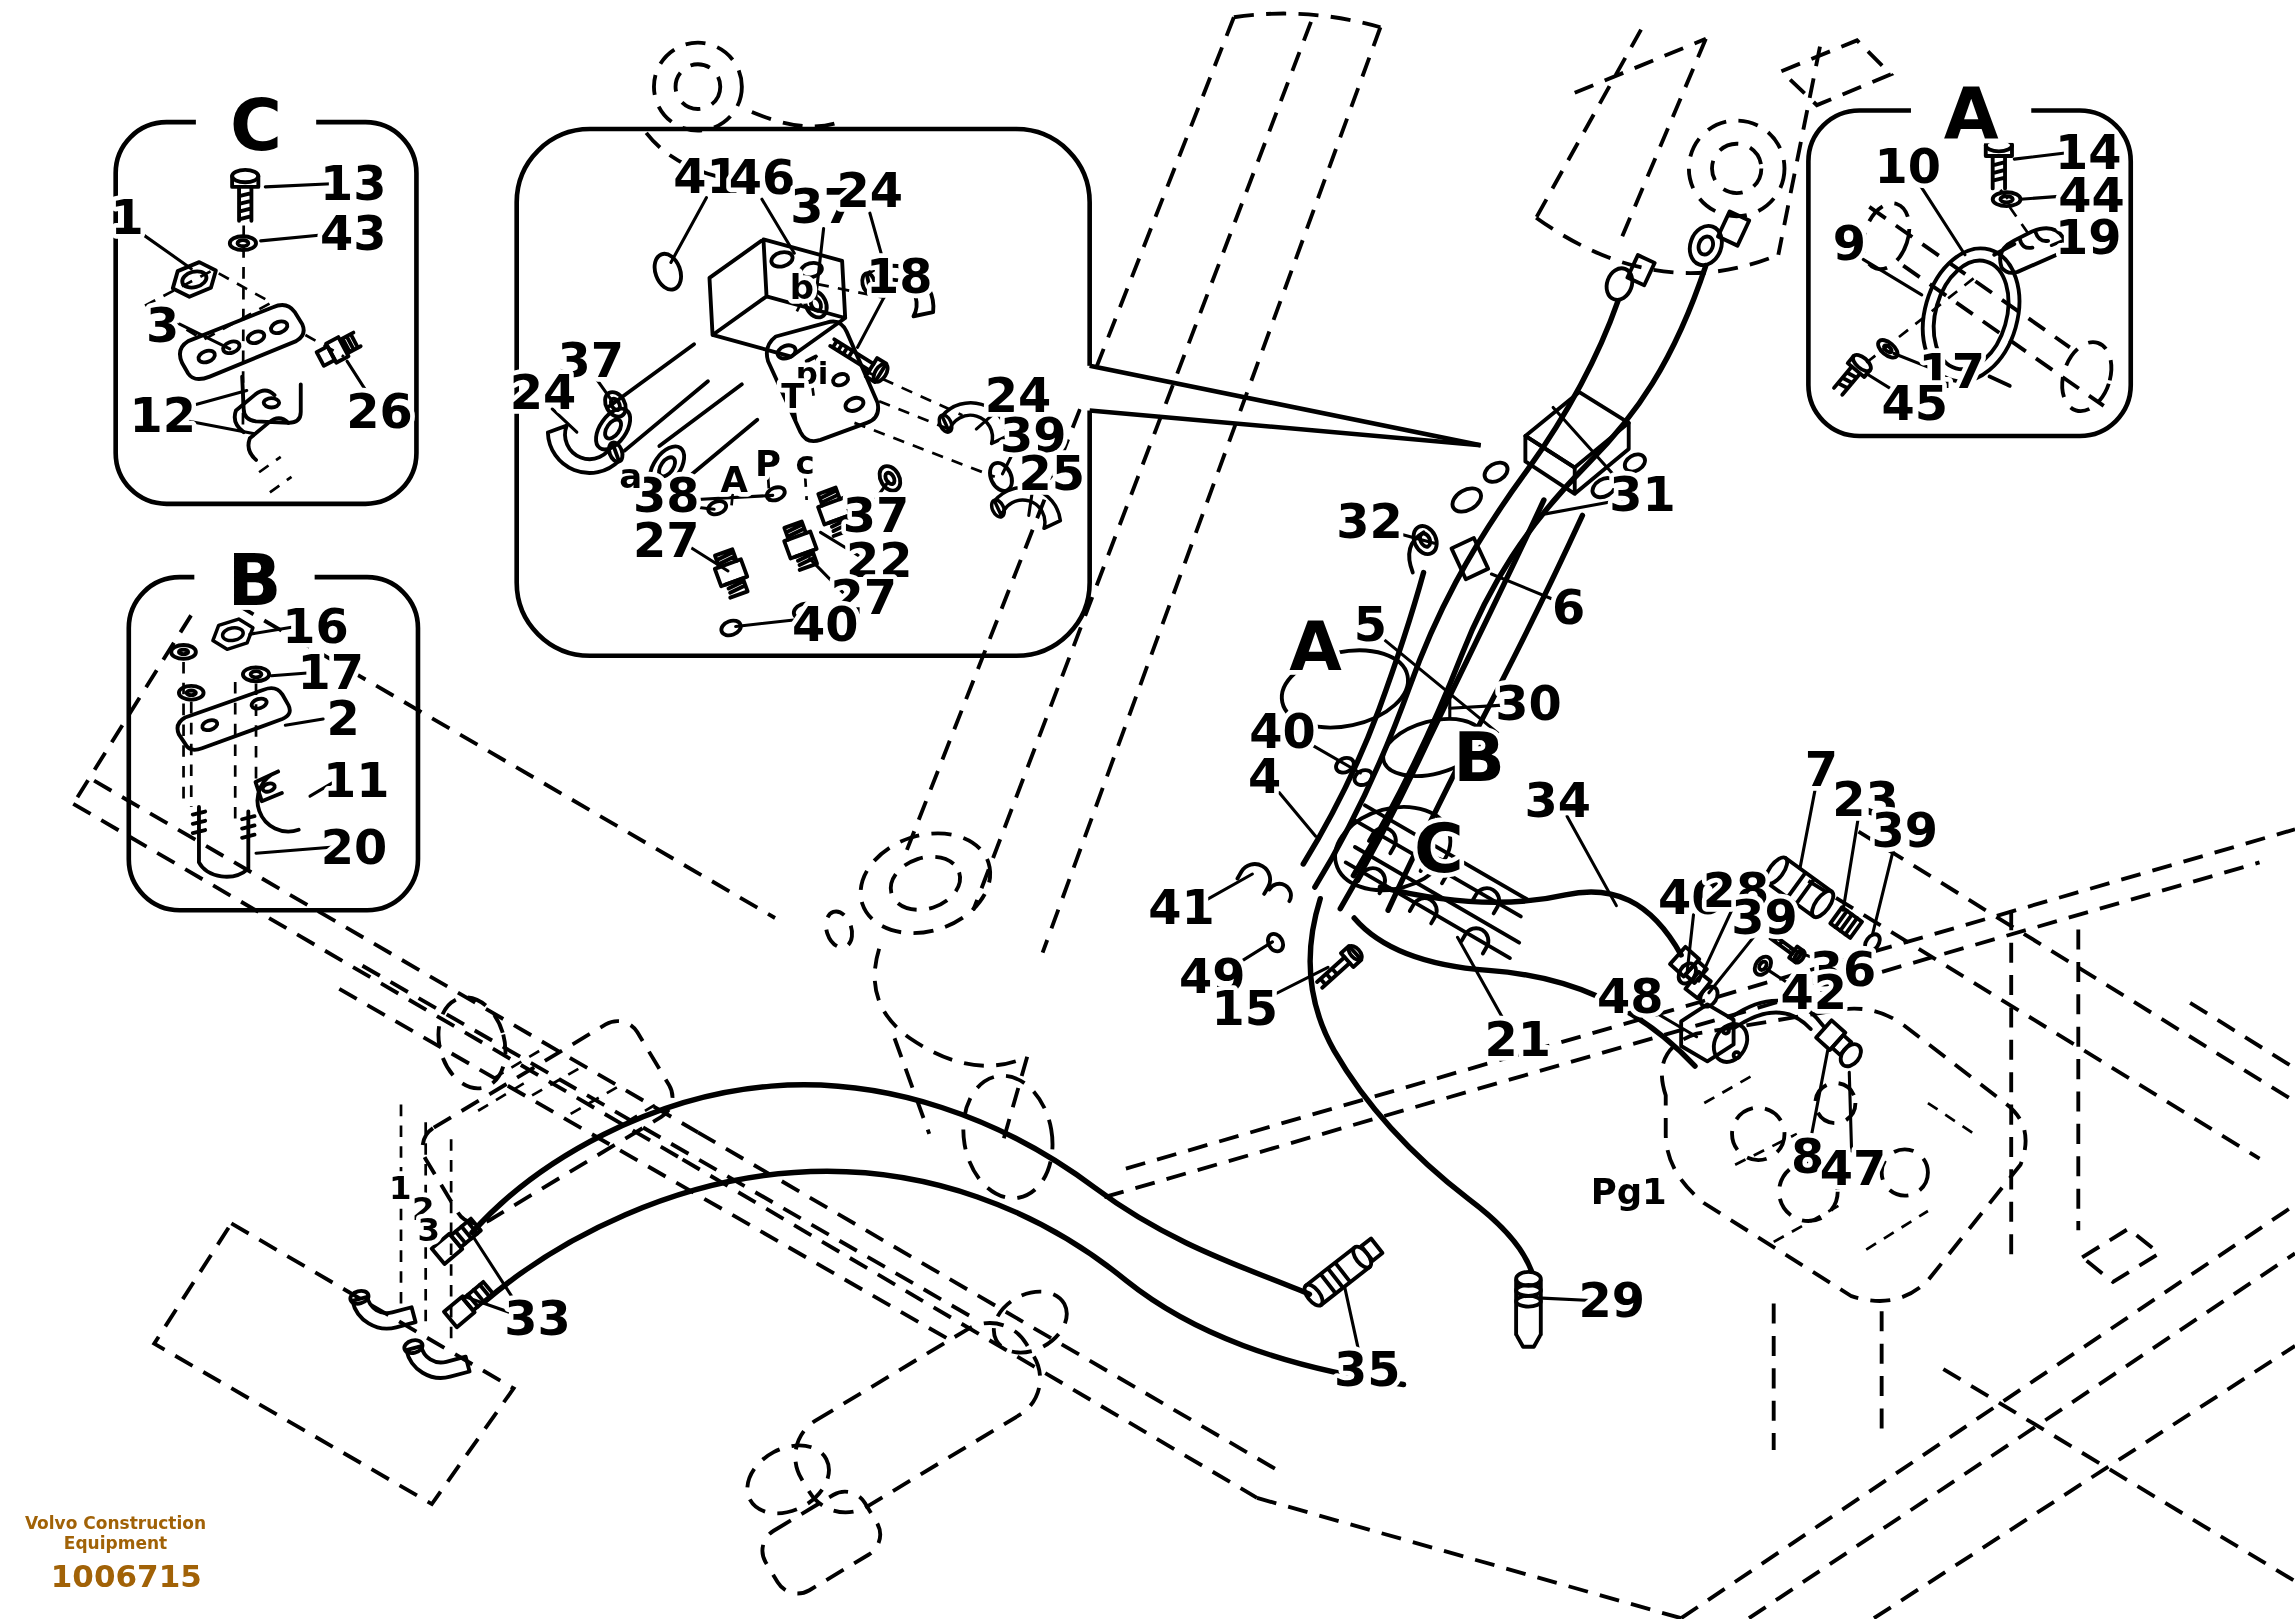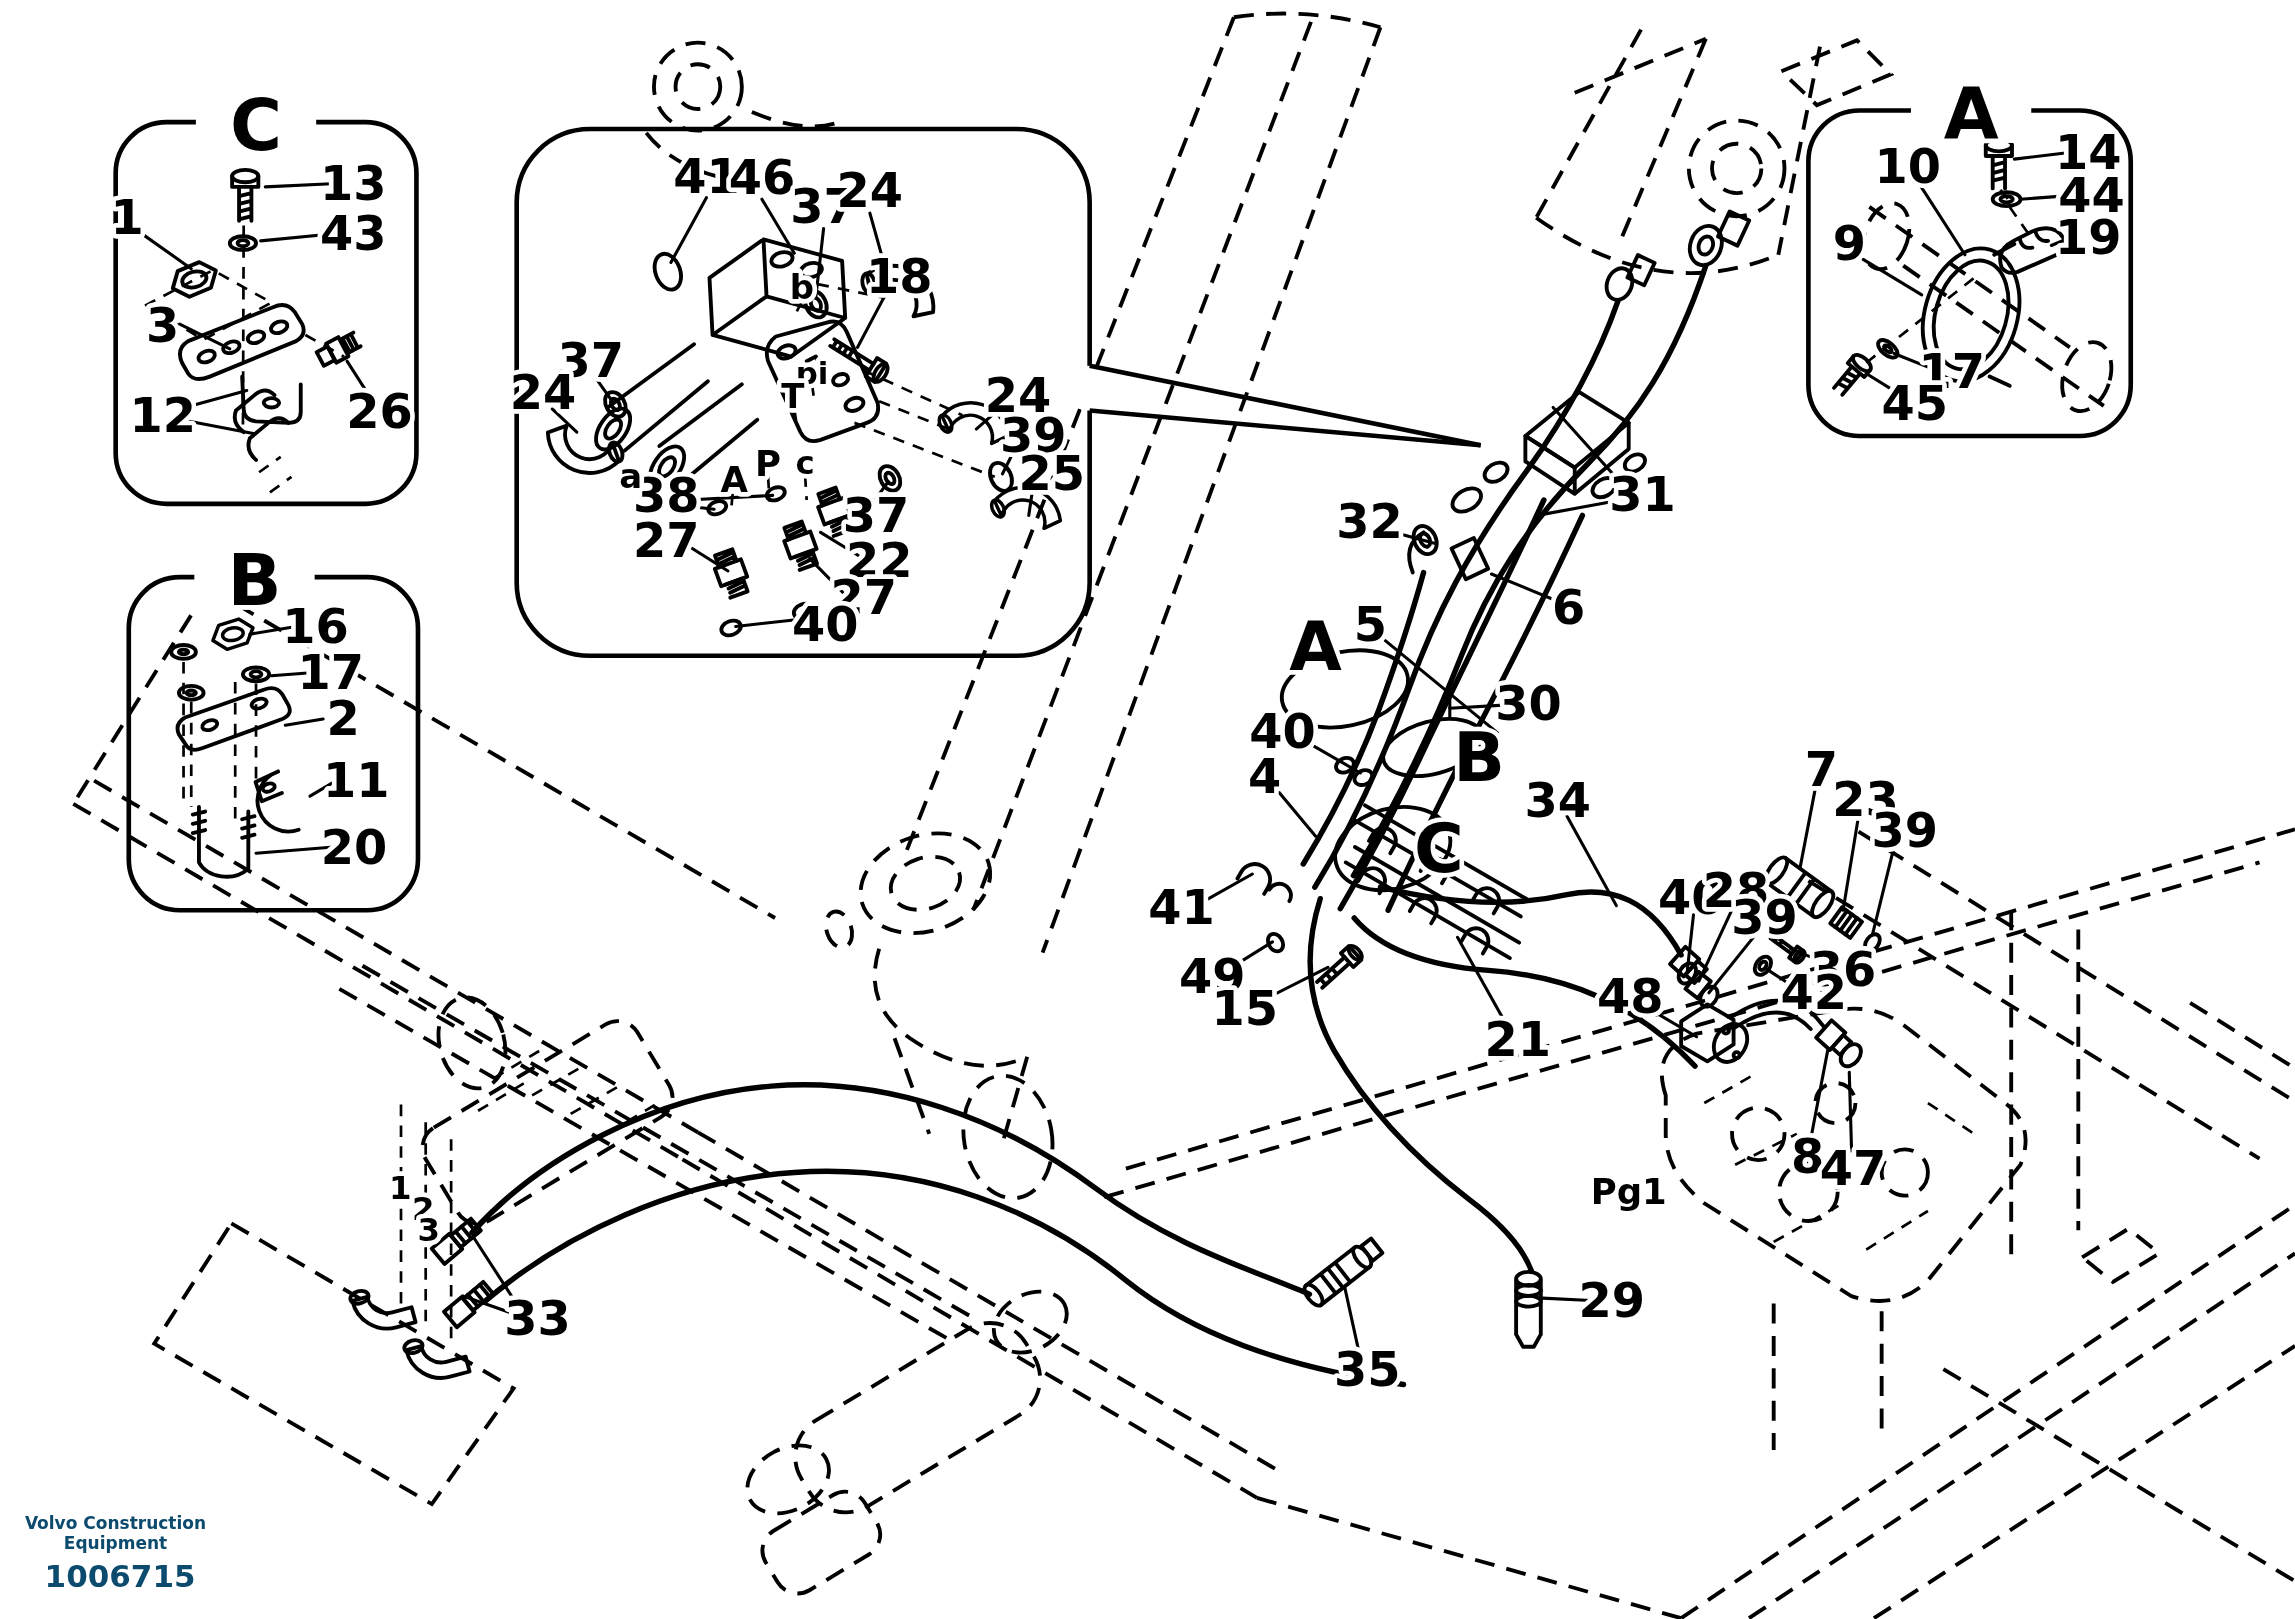--- a/index.html
+++ b/index.html
@@ -8,23 +8,23 @@
   .s{stroke:#000;fill:none;stroke-width:5;stroke-linecap:round;stroke-linejoin:round;}
   .s7{stroke:#000;fill:none;stroke-width:7;stroke-linecap:round;stroke-linejoin:round;}
   .d{stroke:#000;fill:none;stroke-width:5;stroke-dasharray:26 16;stroke-linecap:butt;}
   .df{stroke:#000;fill:none;stroke-width:3.5;stroke-dasharray:15 12;stroke-linecap:butt;}
   .ld{stroke:#000;fill:none;stroke-width:4;stroke-linecap:round;}
   .frame{stroke:#000;fill:none;stroke-width:6;}
   .gap{fill:#fff;stroke:none;}
   text{font-family:"DejaVu Sans","Liberation Sans",sans-serif;font-weight:bold;fill:#000;
        text-anchor:middle;paint-order:stroke;stroke:#fff;stroke-width:12;stroke-linejoin:round;}
   .logo{position:absolute;left:23px;top:1513px;width:185px;text-align:center;
-        font-family:"DejaVu Sans","Liberation Sans",sans-serif;font-weight:bold;color:#0c4a6e;}
+        font-family:"DejaVu Sans","Liberation Sans",sans-serif;font-weight:bold;color:#a16207;}
   .logo .l1{font-size:17px;line-height:20px;}
-  .logo .num{font-size:31px;margin-top:4.6px;text-align:left;padding-left:21.6px;}
+  .logo .num{font-size:31px;margin-top:4.6px;text-align:center;padding-left:21.6px;}
 </style>
 </head>
 <body>
 
 <div class="page">
 
 <svg id="art" viewBox="0 0 2976 2100" width="2295" height="1620">
 
   <g>
 

